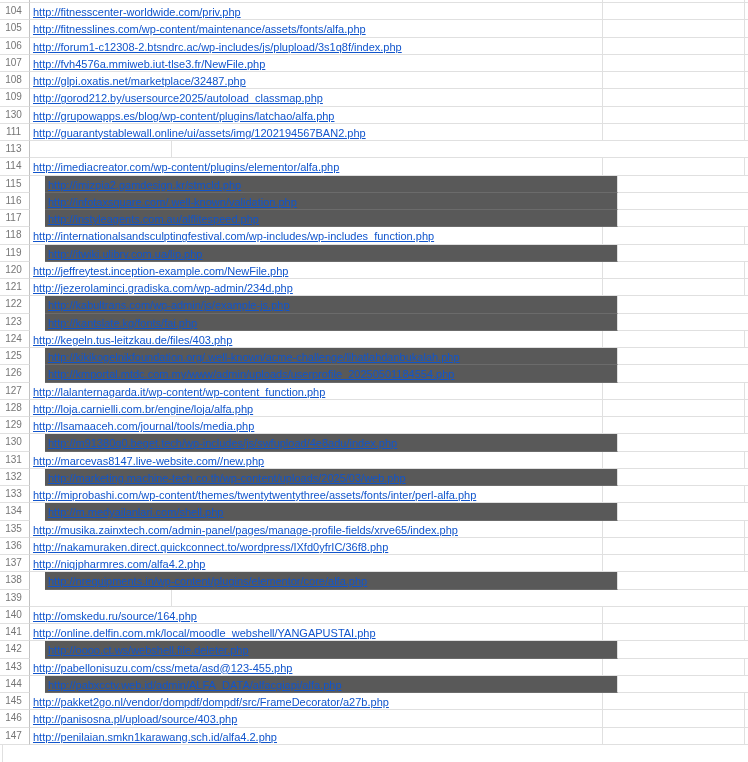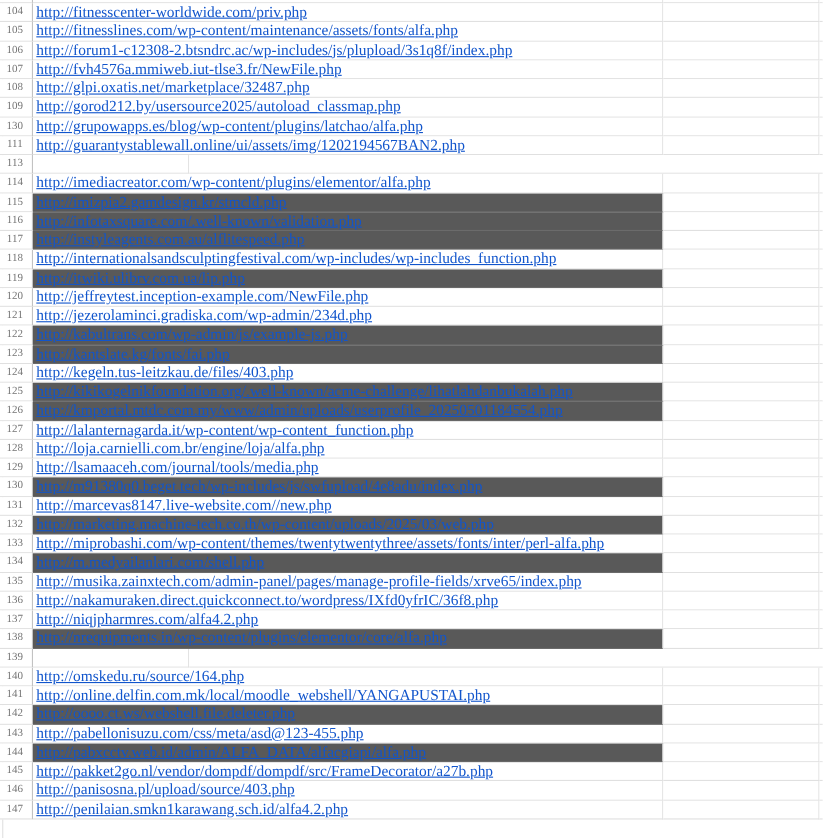--- a/index.html
+++ b/index.html
@@ -9,33 +9,33 @@
     --grid-dark:#6b6b6b;
     --hdr-divider:#c2c2c2;
     --hdr-text:#757575;
   }
   *{margin:0;padding:0;box-sizing:border-box;}
   html,body{width:748px;height:762px;overflow:hidden;background:#fff;
     font-family:"Liberation Sans","DejaVu Sans",sans-serif;}
   .sheet{position:relative;width:748px;height:762px;background:#fff;}
   .left-edge{position:absolute;left:2px;top:0;width:1px;height:762px;background:var(--grid);}
   .rows{position:absolute;left:0;top:0;width:748px;display:flex;flex-direction:column;}
-  .row{display:flex;height:17.25px;flex:0 0 auto;font-family:Liberation Serif, serif;}
+  .row{display:flex;height:17.25px;flex:0 0 auto;}
   .row.sliver{height:3px;}
   .cell{height:100%;overflow:hidden;white-space:nowrap;}
   .hdr{width:30px;border-right:1px solid var(--hdr-divider);border-bottom:1px solid var(--grid);
     font-size:10px;color:var(--hdr-text);text-align:center;line-height:16px;
     padding-right:2px;background:#fff;flex:0 0 auto;}
   .urlc{width:573px;border-right:1px solid var(--grid);border-bottom:1px solid var(--grid);
     padding-left:3px;line-height:16.5px;background:#fff;flex:0 0 auto;}
   .c3{width:142px;border-right:1px solid var(--grid);border-bottom:1px solid var(--grid);
     background:#fff;flex:0 0 auto;}
   .c4{width:3px;border-bottom:1px solid var(--grid);background:#fff;flex:1 1 auto;}
-  .row.dark .urlc{background:var(--dark-bg);border-bottom-color:var(--grid-dark);}
-  a.url{color:var(--link);font-size:14px;text-decoration:underline;cursor:pointer;}
+  .row.dark .urlc{background:var(--dark-bg);border-bottom-color:var(--grid-dark);margin-left:15px;}
+  a.url{color:var(--link);font-size:11px;text-decoration:underline;cursor:pointer;}
 </style>
 </head>
 <body>
 
 <div class="sheet">
   <div class="left-edge"></div>
   <div class="rows">
     <div class="row sliver">
       <div class="cell hdr"></div>
       <div class="cell urlc"></div>

